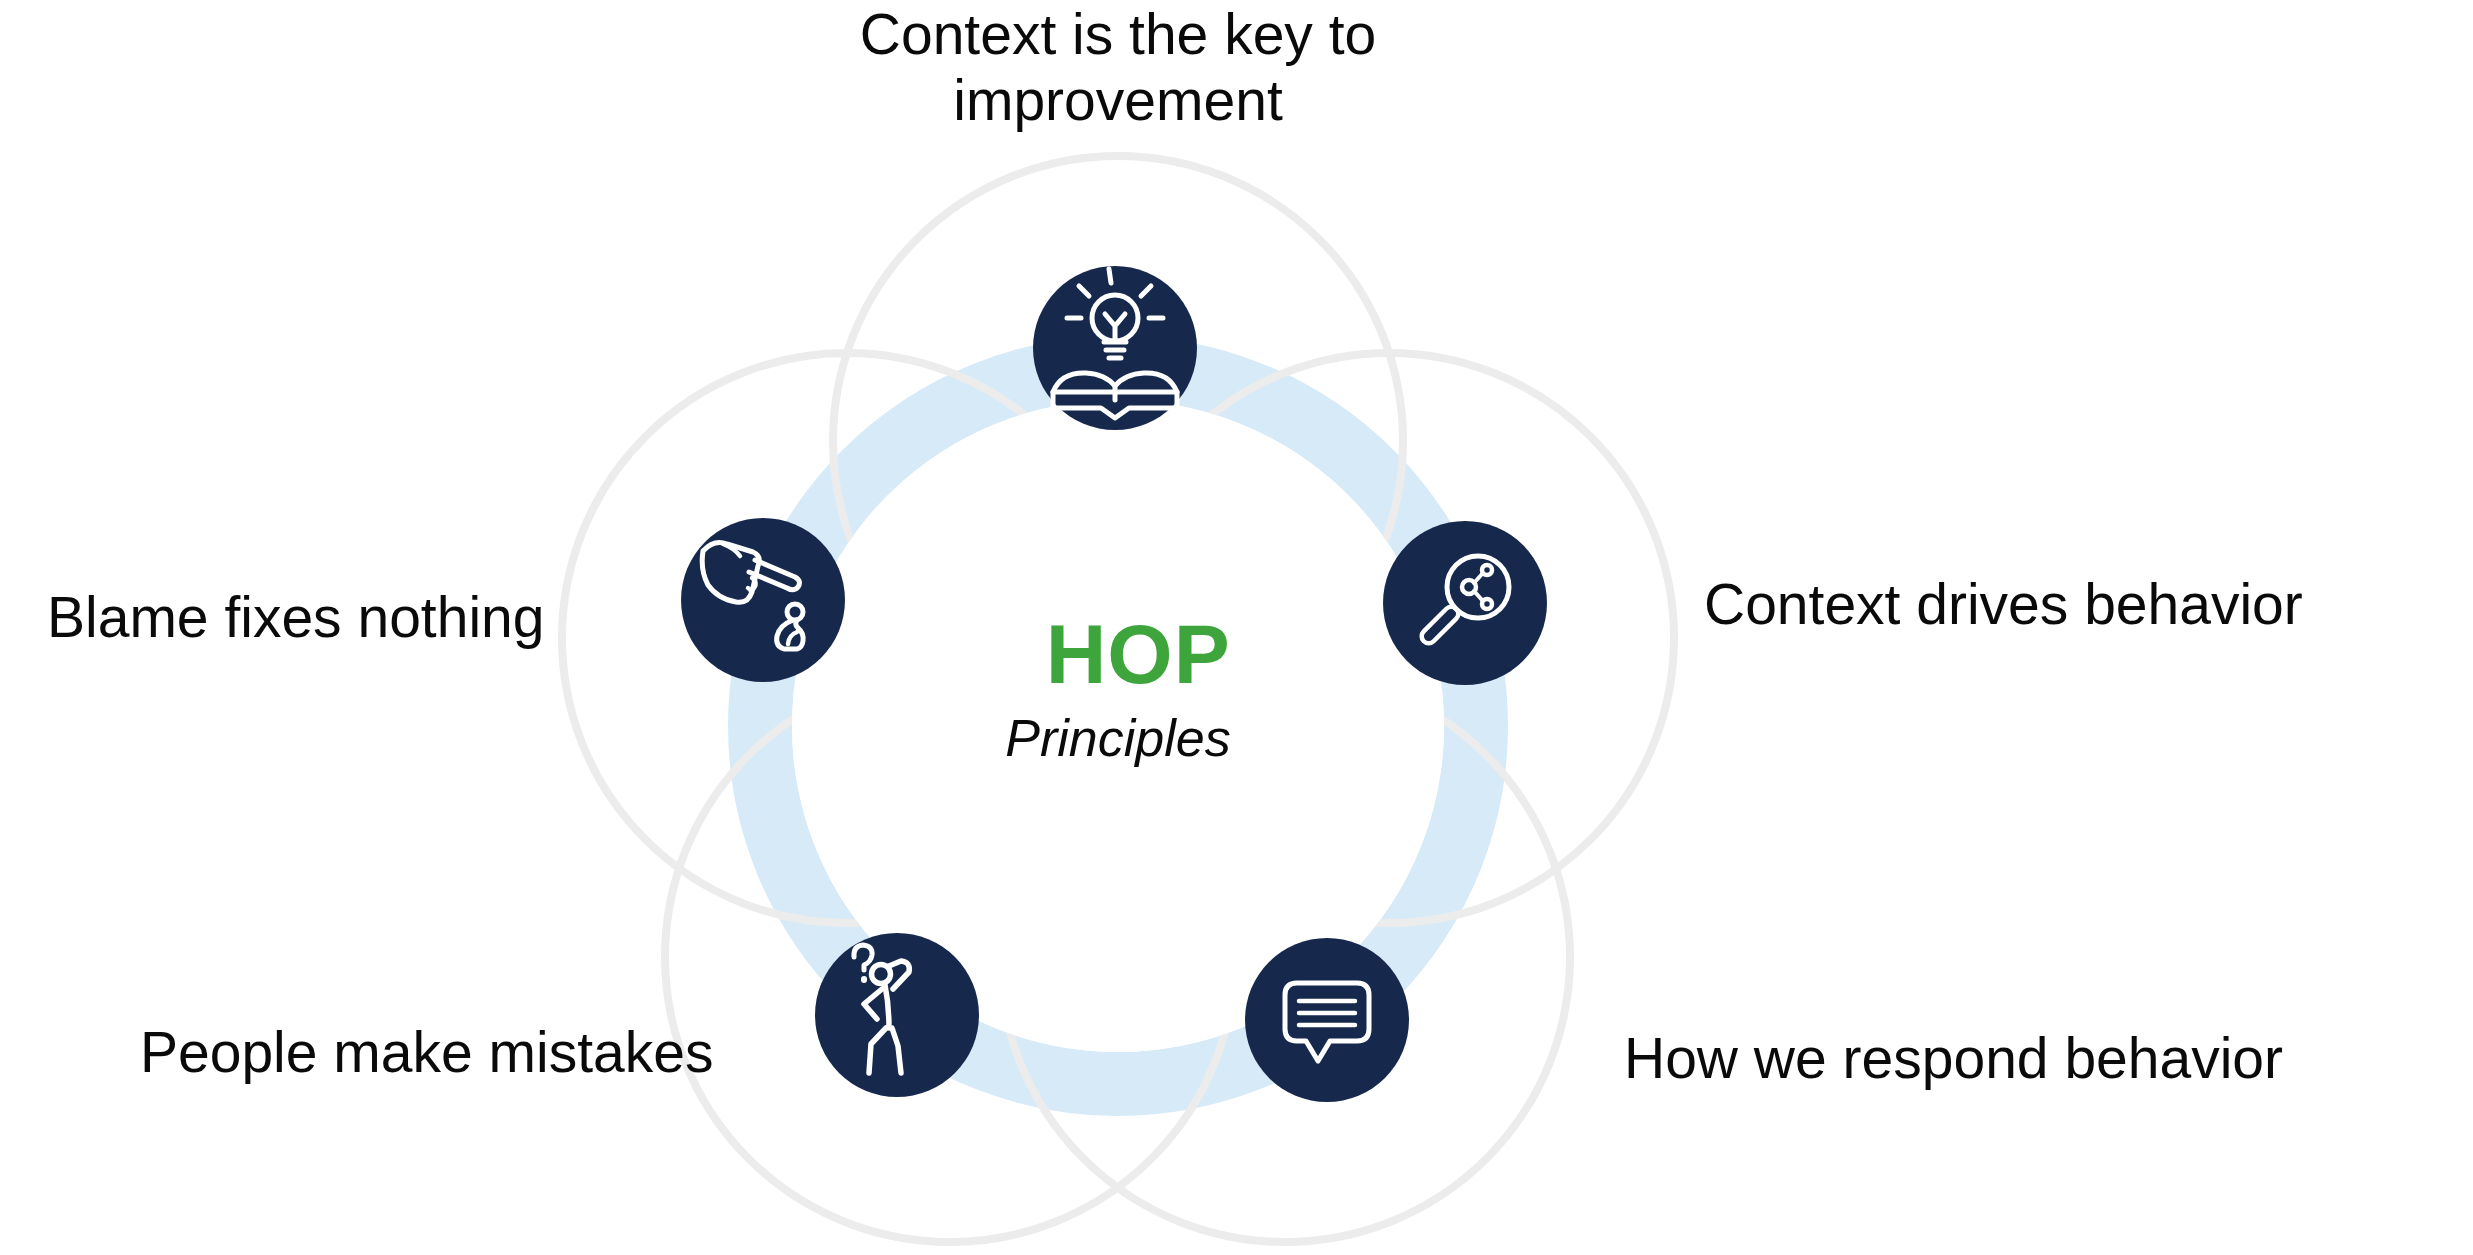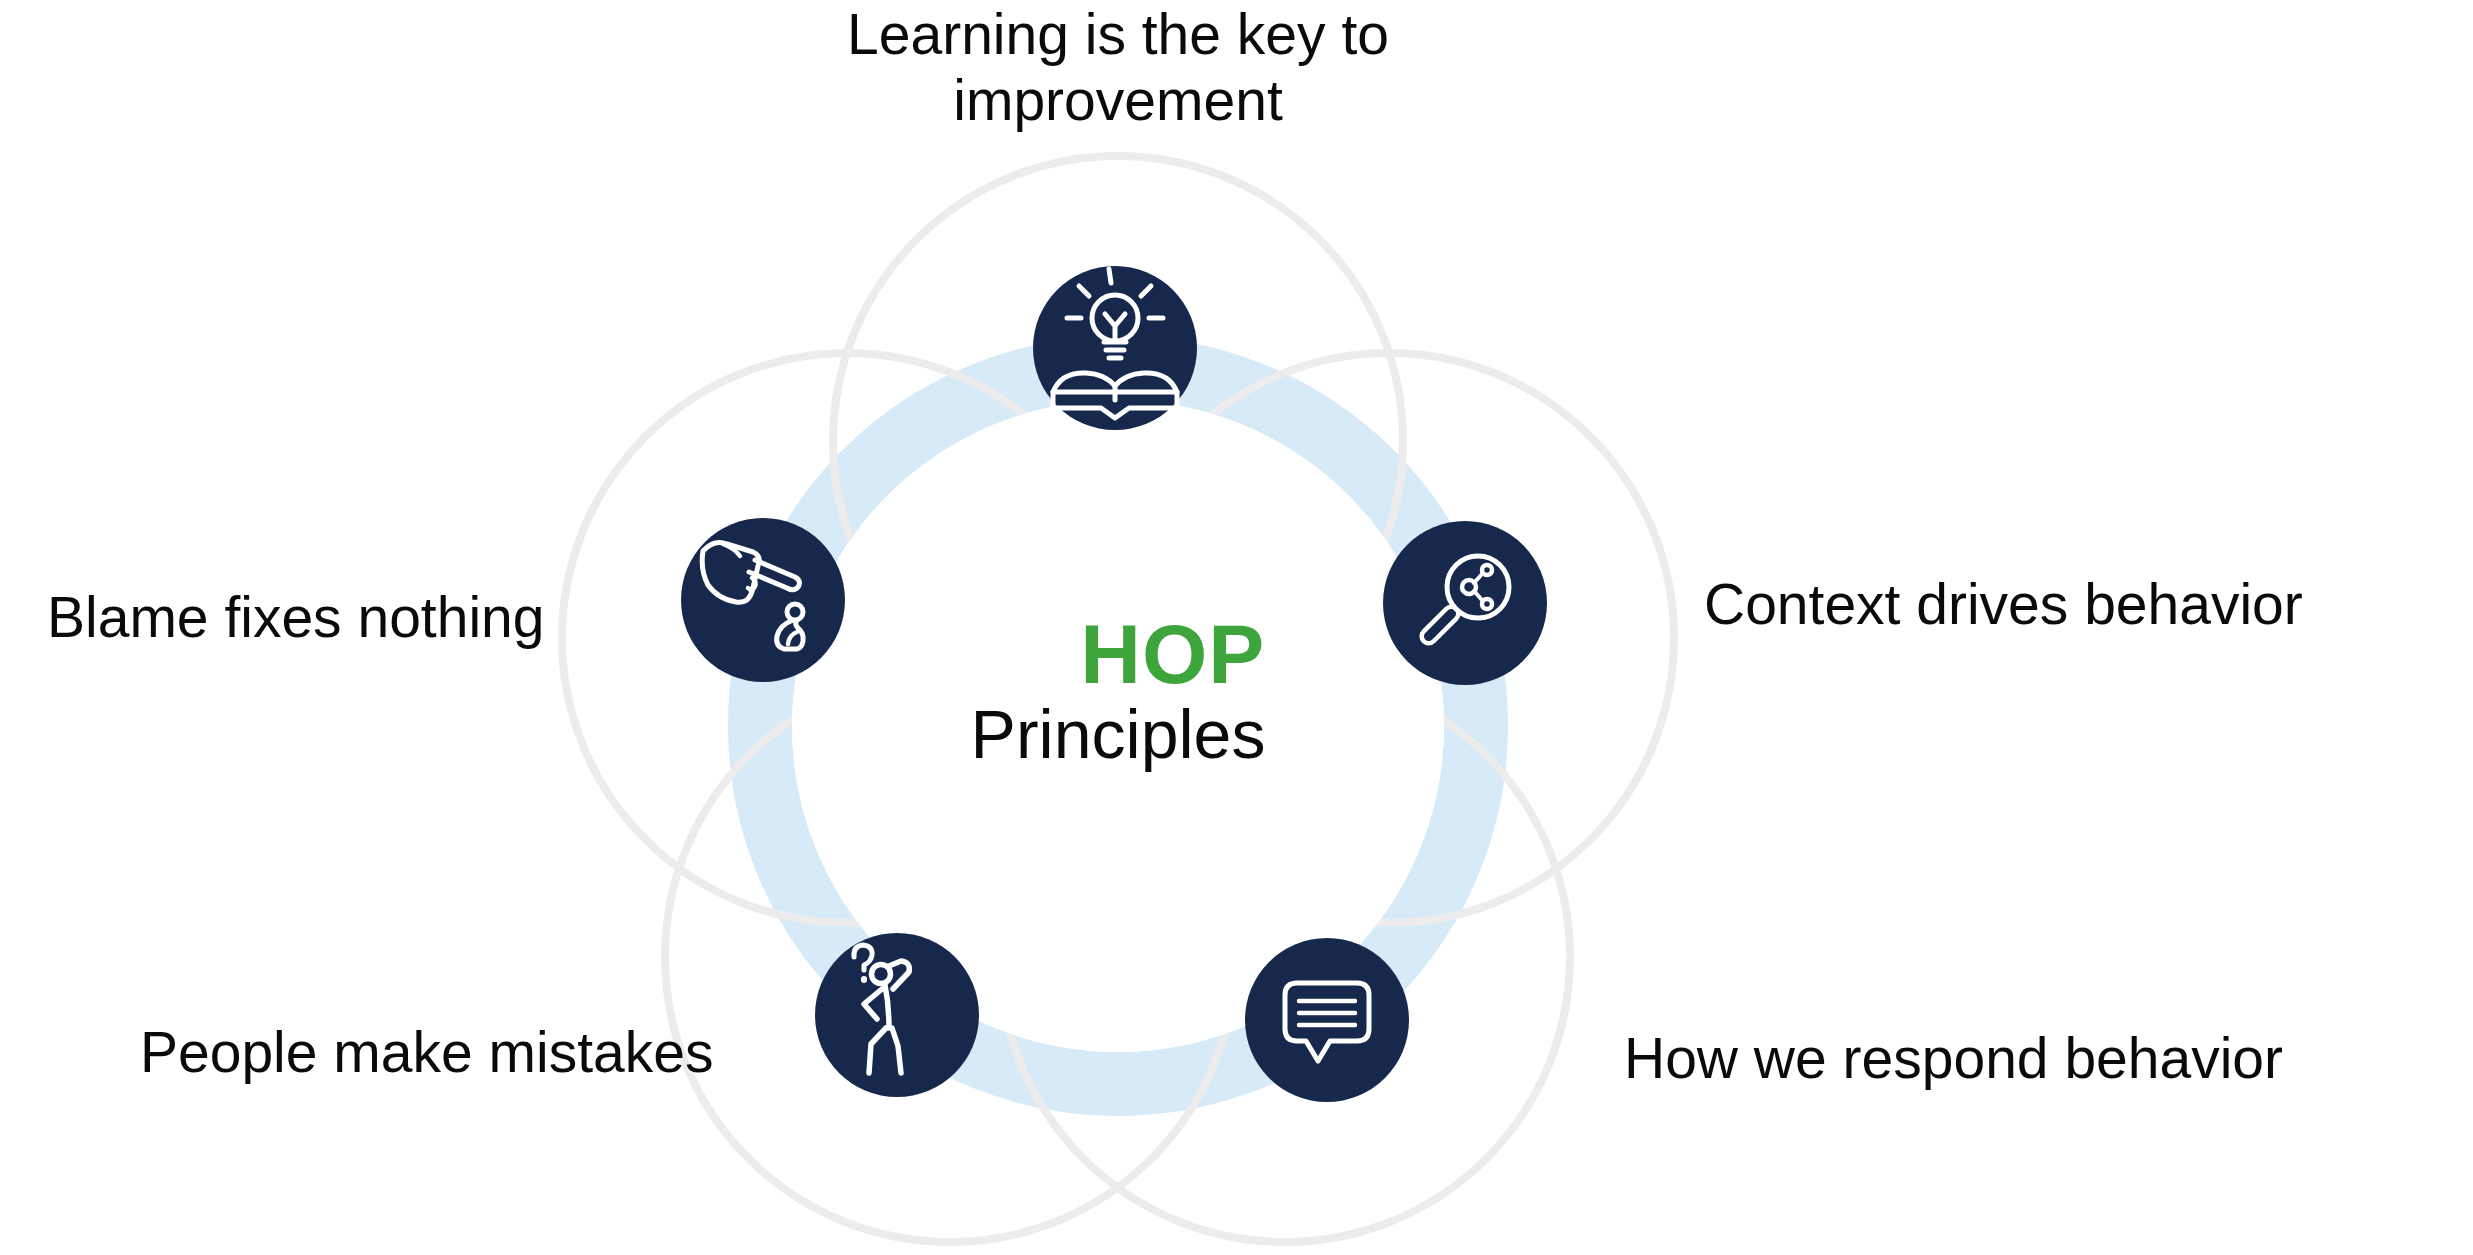--- a/index.html
+++ b/index.html
@@ -34,22 +34,23 @@
     position:absolute;left:1118px;top:612px;
     transform:translateX(-50%);
     text-align:right;
   }
   .center-title .hop{
     font-size:84px;font-weight:bold;line-height:1;
     color:#3EA43C;
     letter-spacing:1px;
   }
   .center-title .principles{
-    font-size:68px;line-height:1;margin-top:4px;
+    font-size:52px;line-height:1;margin-top:16px;
     color:#0a0a0a;
+    font-style:italic;
   }
 </style>
 </head>
 <body>
 
 <div class="canvas">
 
   <svg class="diagram-svg" viewBox="0 0 2473 1255">
 
     <circle cx="1118" cy="726" r="358" fill="none" stroke-width="64" stroke="#D6EAF7"></circle>
@@ -115,21 +116,21 @@
         <path d="M755,560 L795,577 Q802,581 798,587 Q794,592 787,588 L749,572"></path>
         <path d="M752,578 Q758,582 754,588 M748,588 Q754,592 749,597" stroke-width="4.5"></path>
         <path d="M723,544 Q734,548 740,556" stroke-width="4.5"></path>
         <circle cx="795" cy="612" r="8"></circle>
         <path d="M791,621 Q780,625 777,636 Q775,646 784,649 L797,649 Q802,648 803,641 Q804,633 798,628 Q794,624 797,620"></path>
         <path d="M797,632 Q789,635 788,644" stroke-width="4.5"></path>
       </g>
     </g>
   </svg>
 
-  <div class="label label-top">Learning is the key to improvement</div>
+  <div class="label label-top">Context is the key to improvement</div>
   <div class="label label-right">Context drives behavior</div>
   <div class="label label-bottom-right">How we respond behavior</div>
   <div class="label label-bottom-left">People make mistakes</div>
   <div class="label label-left">Blame fixes nothing</div>
 
   <div class="center-title">
     <div class="hop">HOP</div>
     <div class="principles">Principles</div>
   </div>
 

